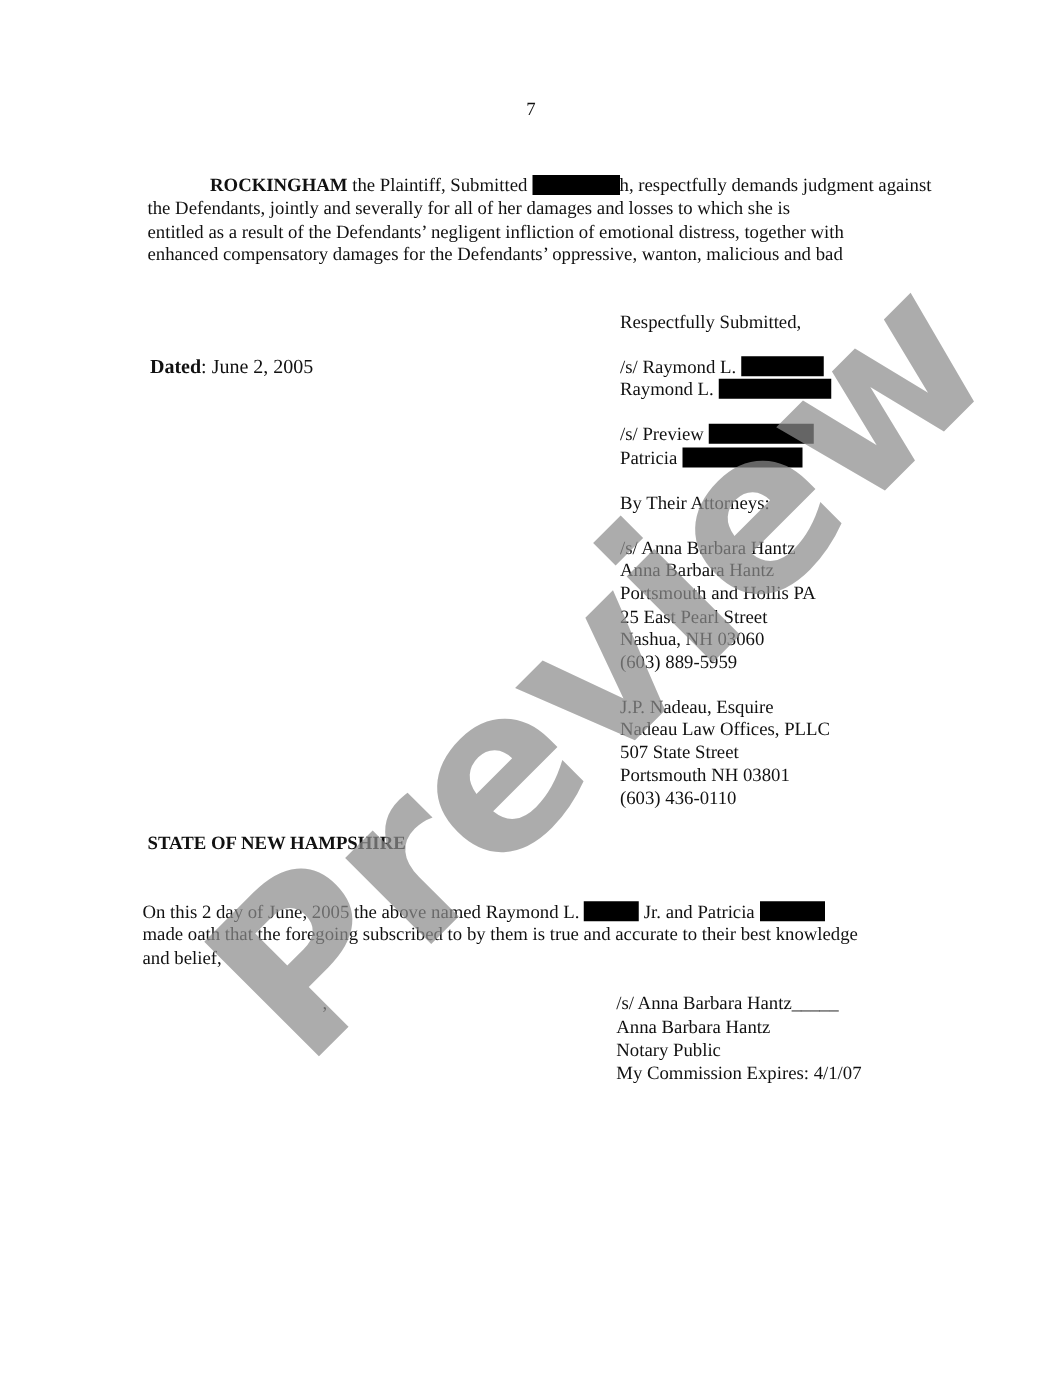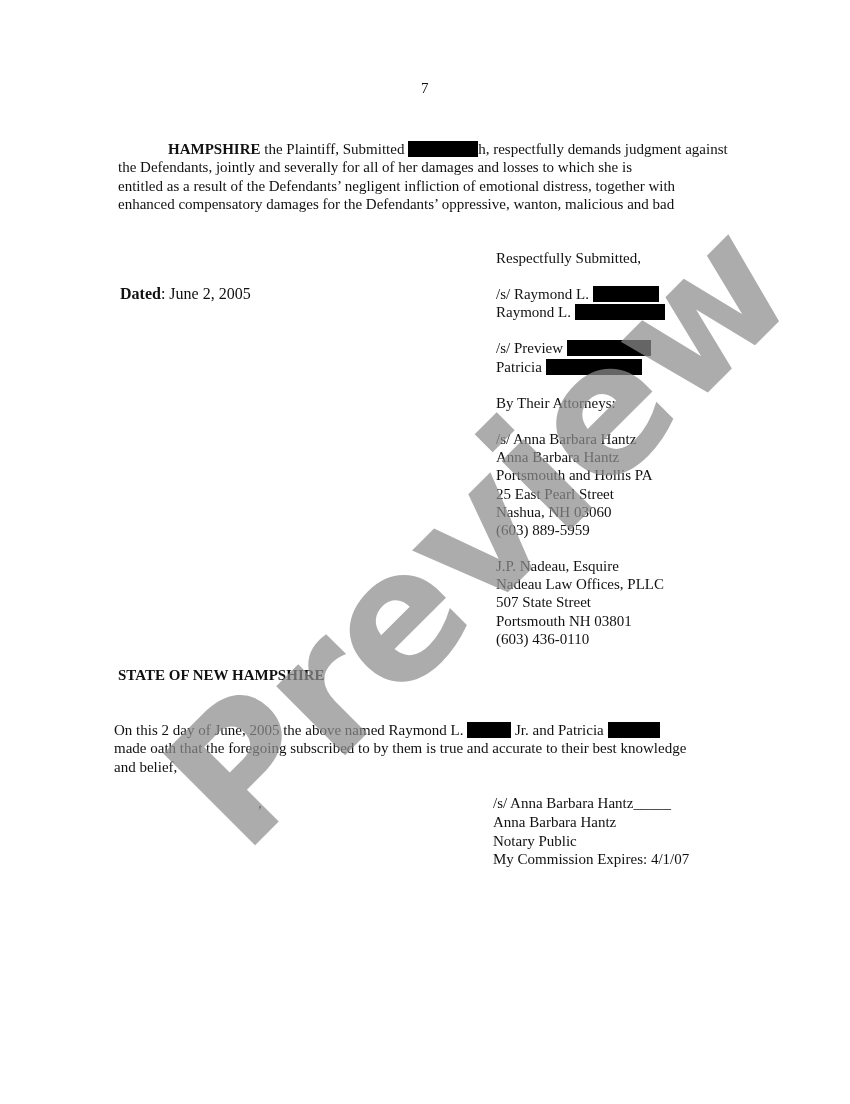--- a/index.html
+++ b/index.html
@@ -29,21 +29,21 @@
   .comma { position: absolute; left: 258px; top: 795px; font-size: 15px; }
 </style>
 </head>
 <body>
 
 <div class="page">
 
   <div class="pnum">7</div>
 
   <div class="para">
-    <span class="line indent"><b>HAMPSHIRE</b><span> the Plaintiff, Submitted </span><span class="redact" style="width:70px"></span><span>h, respectfully demands judgment against</span></span>
+    <span class="line indent"><b>ROCKINGHAM</b><span> the Plaintiff, Submitted </span><span class="redact" style="width:70px"></span><span>h, respectfully demands judgment against</span></span>
     <span class="line">the Defendants, jointly and severally for all of her damages and losses to which she is</span>
     <span class="line">entitled as a result of the Defendants’ negligent infliction of emotional distress, together with</span>
     <span class="line">enhanced compensatory damages for the Defendants’ oppressive, wanton, malicious and bad</span>
   </div>
 
   <div class="col" style="top:249px">
       <span>Respectfully Submitted,</span>
     </div>
 
   <div class="txt" style="left:120px; top:285px"><b>Dated</b><span>:  June 2, 2005</span></div>

